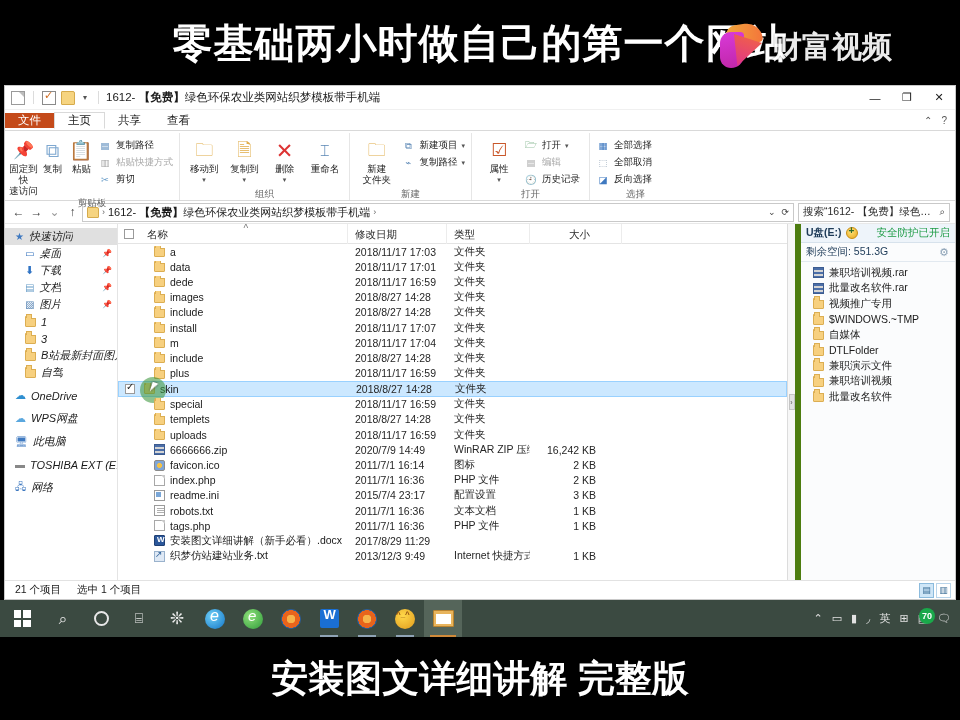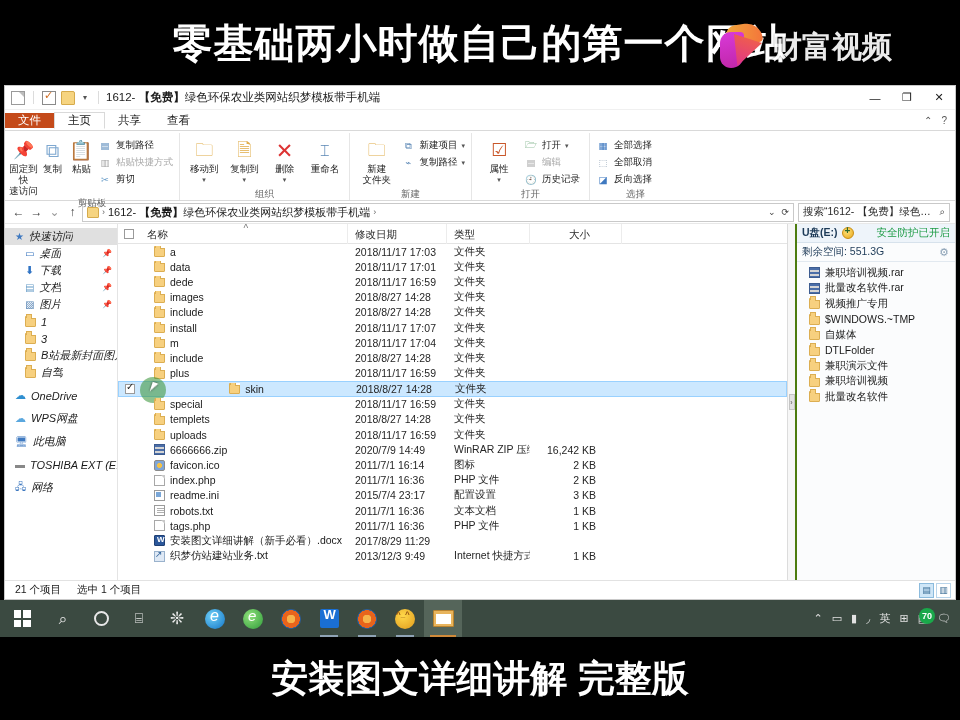--- a/index.html
+++ b/index.html
@@ -168,21 +168,21 @@
   .w-date { width:99px; }
   .w-type { width:83px; }
   .w-size { width:60px;margin-left:32px; }
 
   .rows { flex:1; overflow:hidden; }
   .row { height:15.2px; display:flex; align-items:center; font-size:10.5px; color:#1a1a1a;
     white-space:nowrap; position:relative; }
   .row.sel { background:#cce8ff; border:1px solid #99d1ff; height:16px; }
   .row .cchk { width:22px; display:flex; align-items:center; justify-content:center; }
   .row .cname { width:208px; display:flex; align-items:center; gap:5px; padding-left:14px; overflow:hidden; }
-  .row.sel .cname { padding-left:3px;justify-content:center; }
+  .row.sel .cname { padding-left:3px; }
   .row .cdate { width:99px; padding-left:7px; color:#262626; }
   .row .ctype { width:83px; padding-left:7px; color:#262626; overflow:hidden; }
   .row .csize { width:60px; text-align:right; padding-right:9px; color:#262626;margin-left:15px; }
   .ficon { width:11px; height:11px; flex:none; position:relative; }
   .ficon.folder { background:#f7d07f; border:1px solid #dcae52; border-radius:0 1px 1px 1px; }
   .ficon.folder:before{content:"";position:absolute;left:-0.5px;top:-3px;width:5px;height:3px;
     background:#f7d07f;border:1px solid #dcae52;border-bottom:none;}
   .ficon.folder:after{content:"";position:absolute;right:-1px;top:-3px;width:4px;height:4px;
     background:#fff;border-left:1px solid #dcae52;border-bottom:1px solid #dcae52;}
   .ficon.doc { background:#fff; border:1px solid #a8a8a8; }
@@ -214,21 +214,21 @@
     border-bottom:10px solid transparent; transform:rotate(18deg);
     filter:drop-shadow(0 0 1px #333);
   }
 
   
   .splitter { width:8px; background:#f7f7f7; border-left:1px solid #dcdcdc;
     display:flex; align-items:center; justify-content:center; flex:none; }
   .splitter .hand { width:6px; height:16px; background:#e2e2e2; border:1px solid #c4c4c4;
     display:flex; align-items:center; justify-content:center; font-size:7px; color:#555; }
 
-  .usbpane { width:160px; flex:none; background:#fbfcfd; border-left:2px solid #4d7c0f;
+  .usbpane { width:160px; flex:none; background:#fbfcfd; border-left:6px solid #4d7c0f;
     display:flex; flex-direction:column; font-size:10.5px; }
   .usbhdr { height:19px; display:flex; align-items:center; padding:0 5px; gap:4px;
     background:#eef4fa; border-bottom:1px solid #d7e2ec; }
   .usbhdr .t { color:#1d3a57; font-weight:bold; }
   .shield { width:12px; height:12px; border-radius:50%;
     background:radial-gradient(circle at 40% 35%,#ffe27a,#e8a81c); border:1px solid #c98d12;
     position:relative; flex:none; }
   .shield:after{content:"+";position:absolute;left:2px;top:-3px;font-size:10px;color:#2d6a2d;font-weight:bold;}
   .usbhdr .ok { color:#1d9b45; margin-left:auto; white-space:nowrap; }
   .usbsub { height:19px; display:flex; align-items:center; padding:0 5px;

